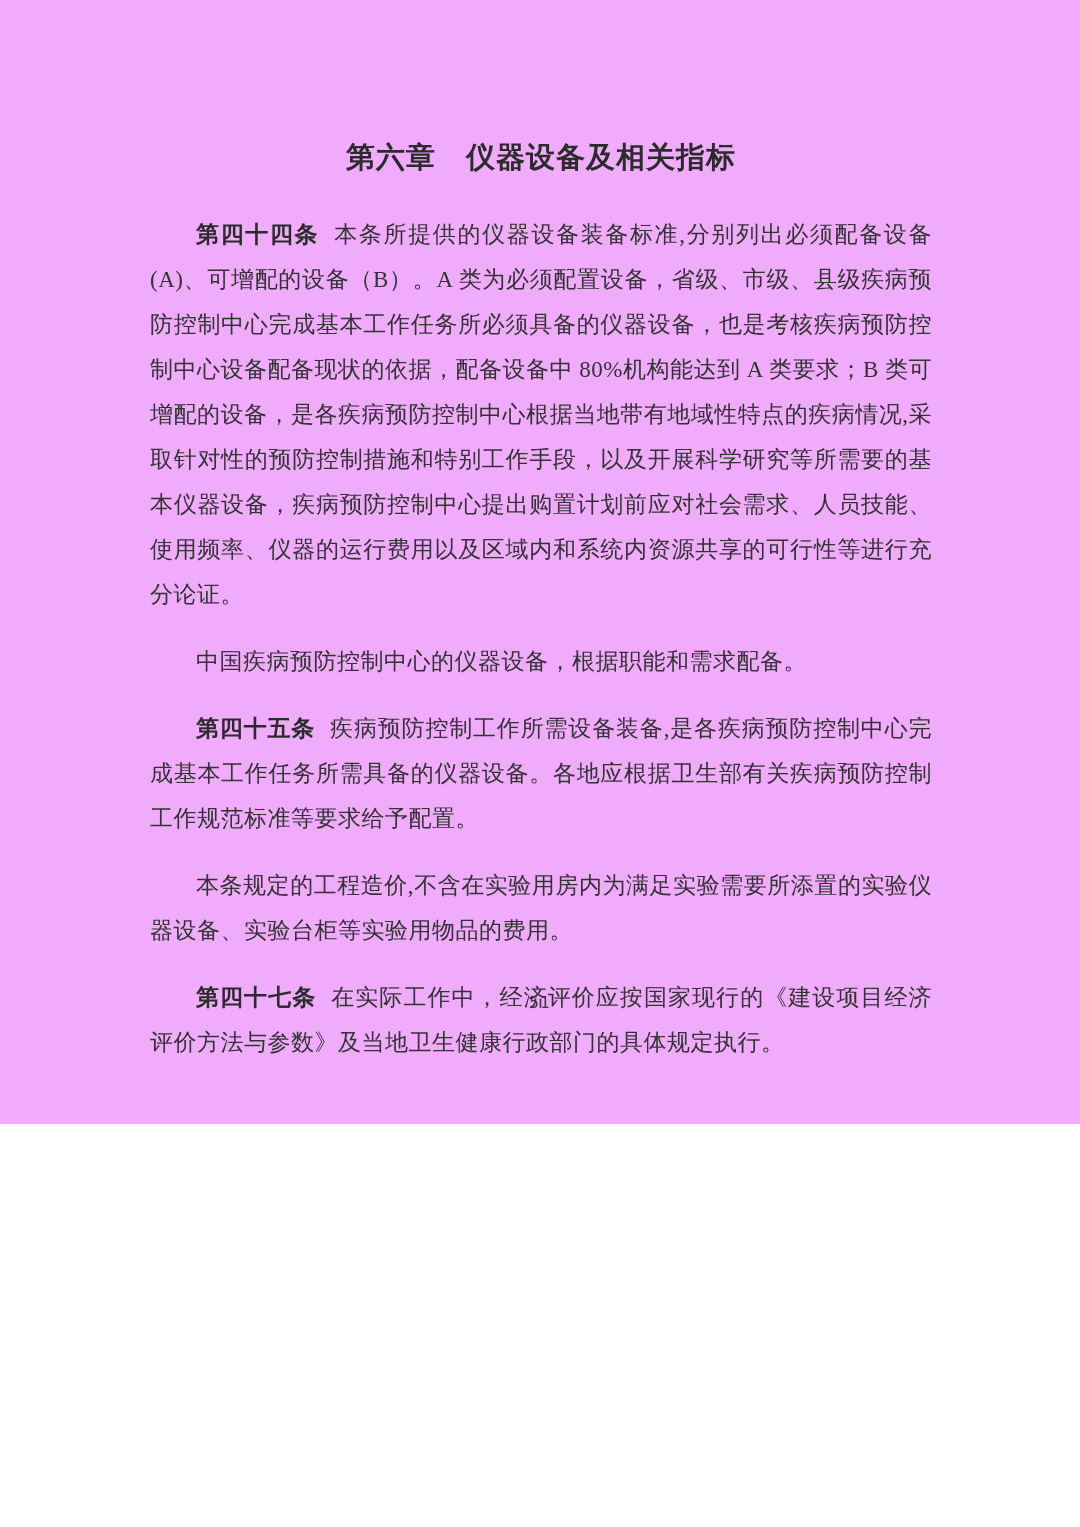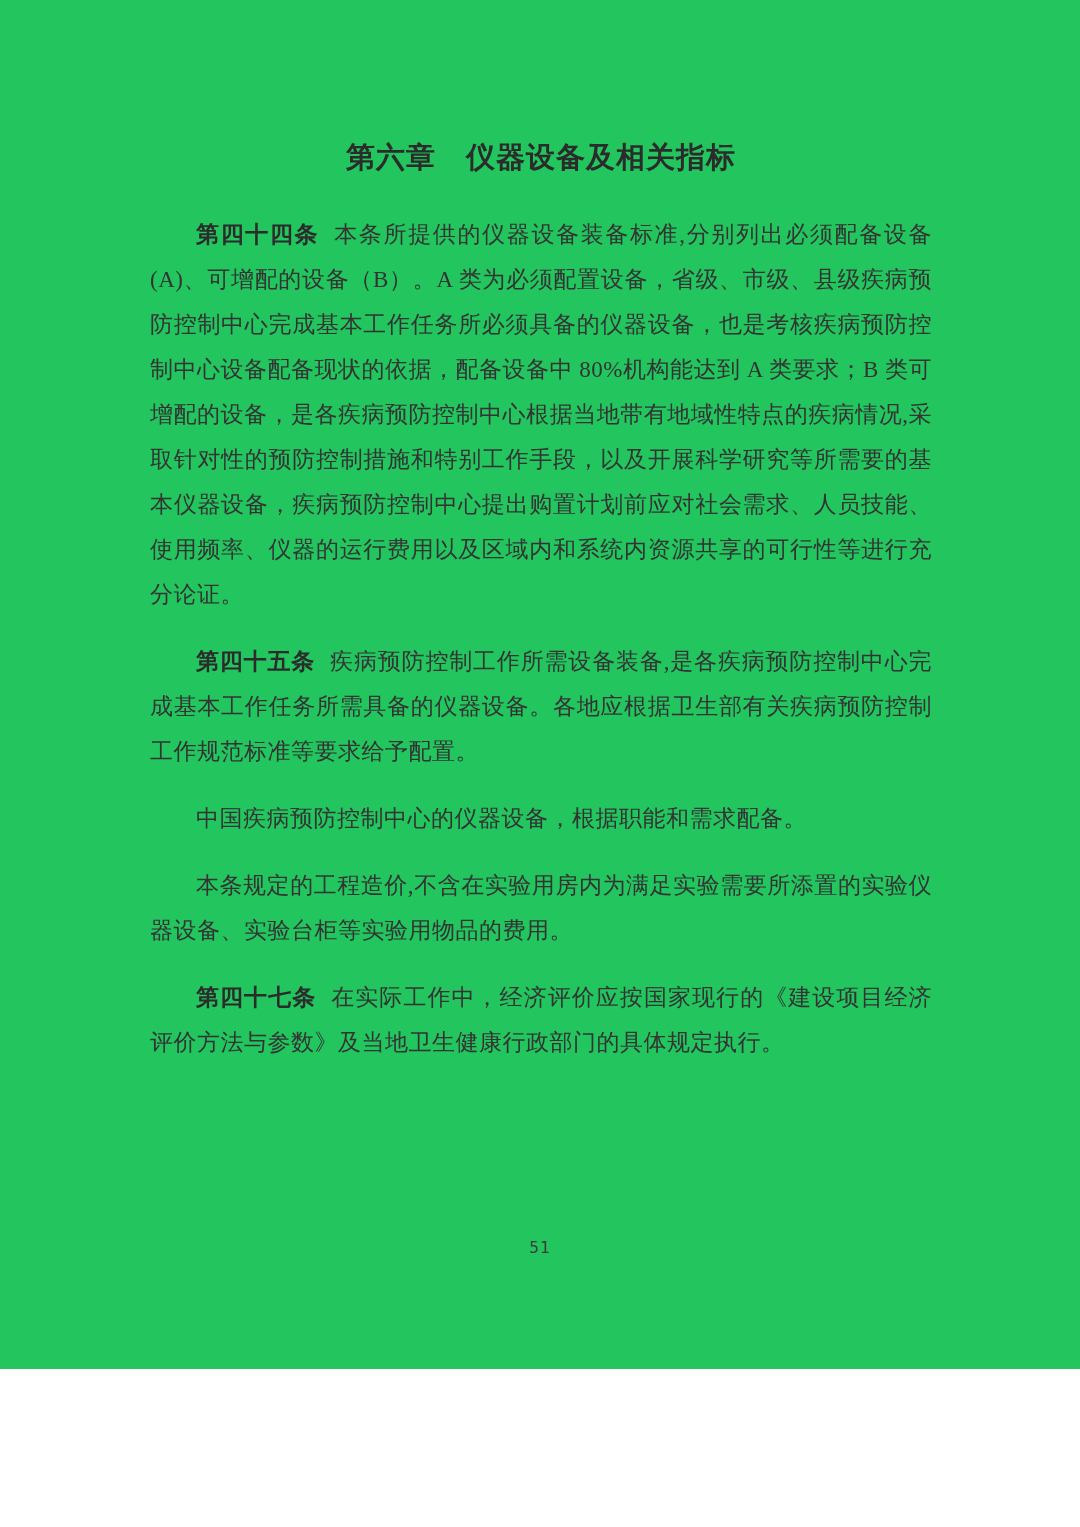--- a/index.html
+++ b/index.html
@@ -1,21 +1,21 @@
 <!DOCTYPE html>
 <html><head>
 <meta charset="utf-8">
 <style>
   html, body { margin: 0; padding: 0; background: #ffffff; }
   .page {
     position: relative;
     width: 1080px;
-    height: 1369px;
+    height: 1124px;
     margin: 0 auto;
-    background: #22c55e;
+    background: #f0abfc;
     color: #303030;
     font-family: "Liberation Serif", "DejaVu Serif", serif;
     overflow: hidden;
   }
   .content {
     position: absolute;
     left: 150px;
     right: 148px;
     top: 138px;
   }
@@ -56,23 +56,23 @@
 </head>
 <body>
 
 <div class="page">
   <div class="content">
 
     <h1 class="title">第六章　仪器设备及相关指标</h1>
 
     <p class="para"><span class="lead">第四十四条</span><span>本条所提供的仪器设备装备标准,分别列出必须配备设备(A)、可增配的设备（B）。A 类为必须配置设备，省级、市级、县级疾病预防控制中心完成基本工作任务所必须具备的仪器设备，也是考核疾病预防控制中心设备配备现状的依据，配备设备中 80%机构能达到 A 类要求；B 类可增配的设备，是各疾病预防控制中心根据当地带有地域性特点的疾病情况,采取针对性的预防控制措施和特别工作手段，以及开展科学研究等所需要的基本仪器设备，疾病预防控制中心提出购置计划前应对社会需求、人员技能、使用频率、仪器的运行费用以及区域内和系统内资源共享的可行性等进行充分论证。</span></p>
 
+    <p class="para"><span class="lead"></span><span>中国疾病预防控制中心的仪器设备，根据职能和需求配备。</span></p>
+
     <p class="para"><span class="lead">第四十五条</span><span>疾病预防控制工作所需设备装备,是各疾病预防控制中心完成基本工作任务所需具备的仪器设备。各地应根据卫生部有关疾病预防控制工作规范标准等要求给予配置。</span></p>
-
-    <p class="para"><span class="lead"></span><span>中国疾病预防控制中心的仪器设备，根据职能和需求配备。</span></p>
 
 
     <p class="para"><span class="lead"></span><span>本条规定的工程造价,不含在实验用房内为满足实验需要所添置的实验仪器设备、实验台柜等实验用物品的费用。</span></p>
 
     <p class="para"><span class="lead">第四十七条</span><span>在实际工作中，经济评价应按国家现行的《建设项目经济评价方法与参数》及当地卫生健康行政部门的具体规定执行。</span></p>
 
   </div>
 
   <div class="page-number">51</div>
 </div>

